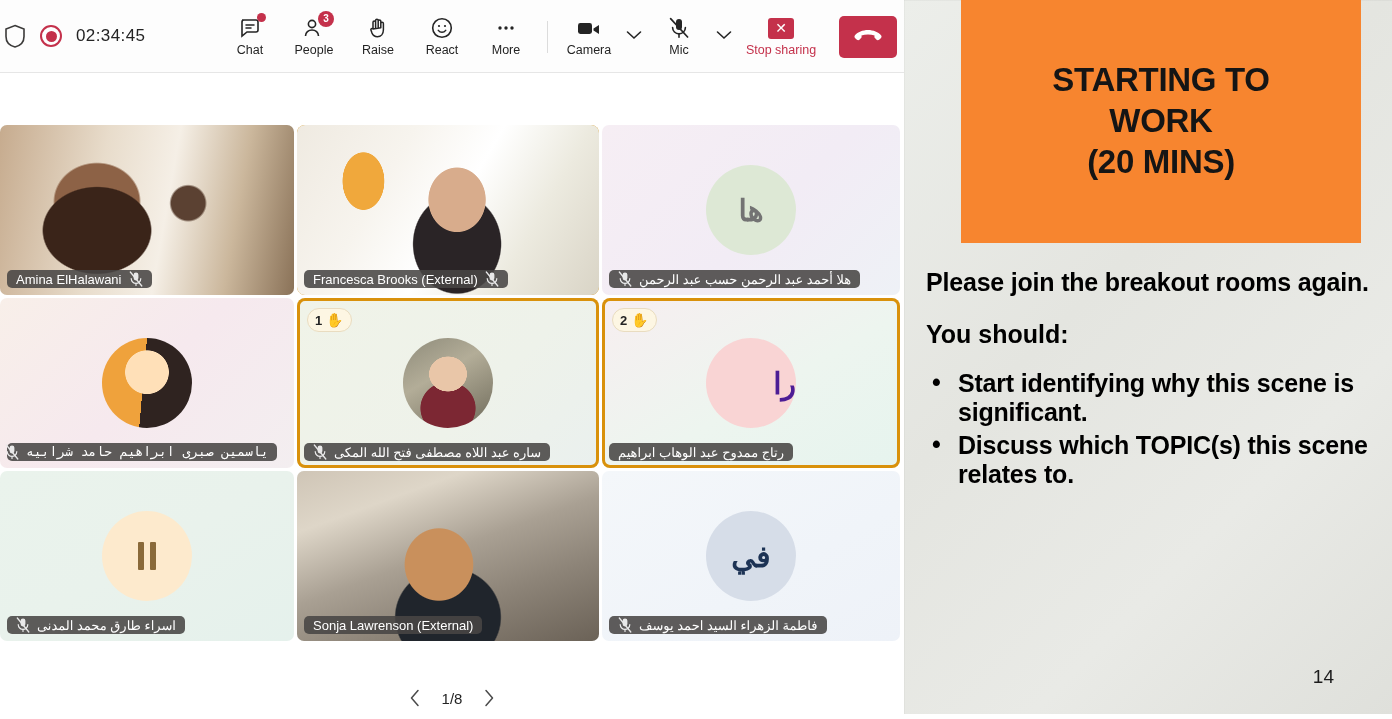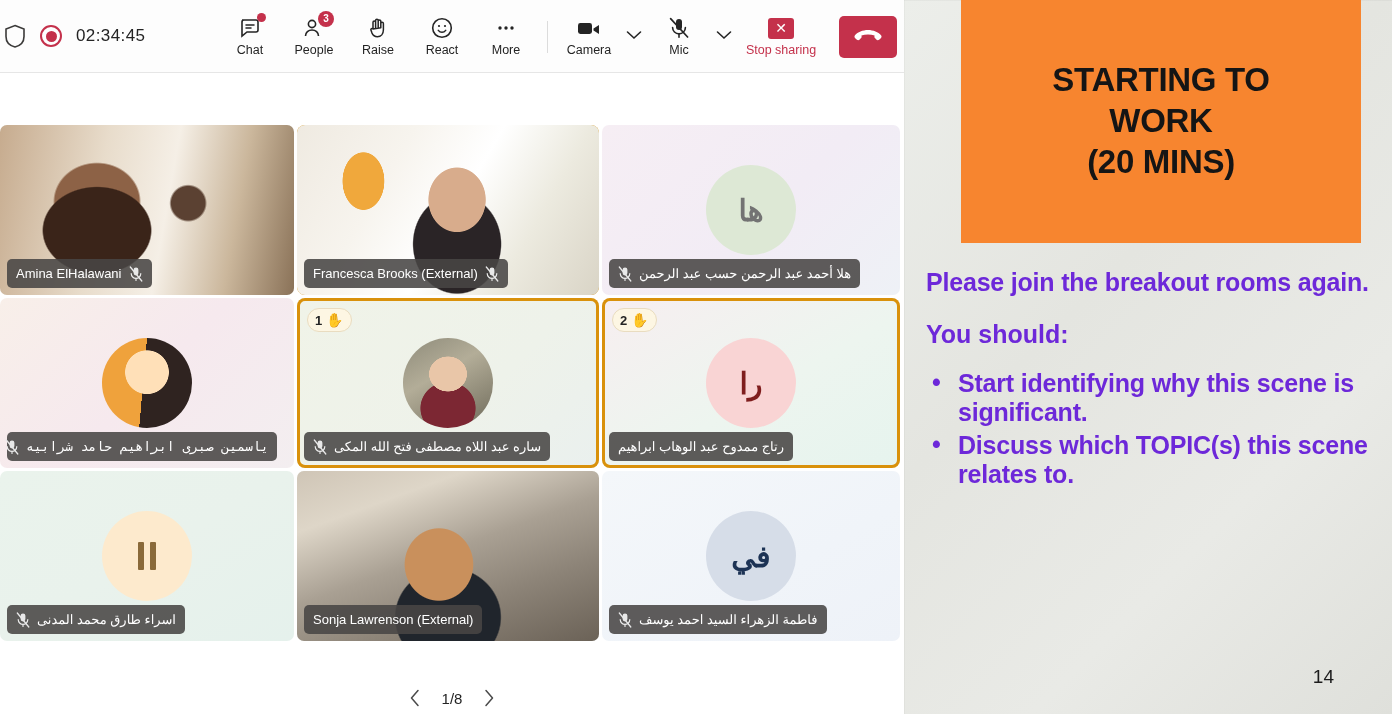--- a/index.html
+++ b/index.html
@@ -90,21 +90,21 @@
   }
   .tile {
     position: relative; overflow: hidden; border-radius: 7px;
     background: #eef2ee;
   }
   .tile.selected { box-shadow: 0 0 0 3px #d9910b inset; border-radius: 8px; }
   .tile .photo { position: absolute; inset: 0; }
 
   .nameplate {
     position: absolute; left: 7px; bottom: 7px;
-    height: 29px; max-width: 92%;
+    height: 18px; max-width: 92%;
     background: rgba(72,70,68,.88);
     border-radius: 5px; color: #fff;
     display: flex; align-items: center; gap: 7px;
     padding: 0 9px; font-size: 13px; white-space: nowrap;
   }
   .nameplate.rtl { direction: rtl; }
   .mic-off { width: 14px; height: 16px; flex: 0 0 14px; display: block; }
 
   .hand-badge {
     position: absolute; left: 10px; top: 10px;
@@ -158,21 +158,21 @@
     background: #f7852f;
     display: flex; align-items: center; justify-content: center;
     text-align: center;
   }
   #orange-banner .t {
     font-size: 33px; font-weight: bold; color: #151515;
     line-height: 1.25; letter-spacing: -.3px;
   }
   #slide-body {
     position: absolute; left: 22px; top: 268px; right: 10px;
-    color: #6d28d9;
+    color: #000000;
   }
   .slide-h {
     font-size: 25px; font-weight: bold; line-height: 1.18; margin-bottom: 22px;
     letter-spacing: -.2px;
   }
   .slide-h2 {
     font-size: 25px; font-weight: bold; line-height: 1.18; margin-bottom: 20px;
   }
   #slide-bullets { list-style: none; }
   #slide-bullets li {
@@ -404,21 +404,21 @@
                 <path d="M1.3 1 12.8 15" stroke="#e8e8e8" stroke-width="1.3" stroke-linecap="round"></path>
               </svg>
           </div>
         </div>
 
         <div class="tile selected" style="background:linear-gradient(150deg,#f7eef0,#edf5ef 55%,#e6f4ee);">
           <div class="hand-badge">
             <span>2</span>
             <span class="hand">✋</span>
           </div>
-          <div class="avatar" style="background:#f9d4d4;color:#7f1d1d;">
+          <div class="avatar" style="background:#f9d4d4;color:#4c1d95;justify-content:flex-end;">
             <span>را</span>
           </div>
           <div class="nameplate rtl">
             <span>رتاج ممدوح عبد الوهاب ابراهيم</span>
           </div>
         </div>
 
         <div class="tile" style="background:linear-gradient(150deg,#eaf3ec,#e9f2ec 50%,#e5f1ec);">
           <div class="avatar pause" style="background:#fdeacd;">
             <i></i>

